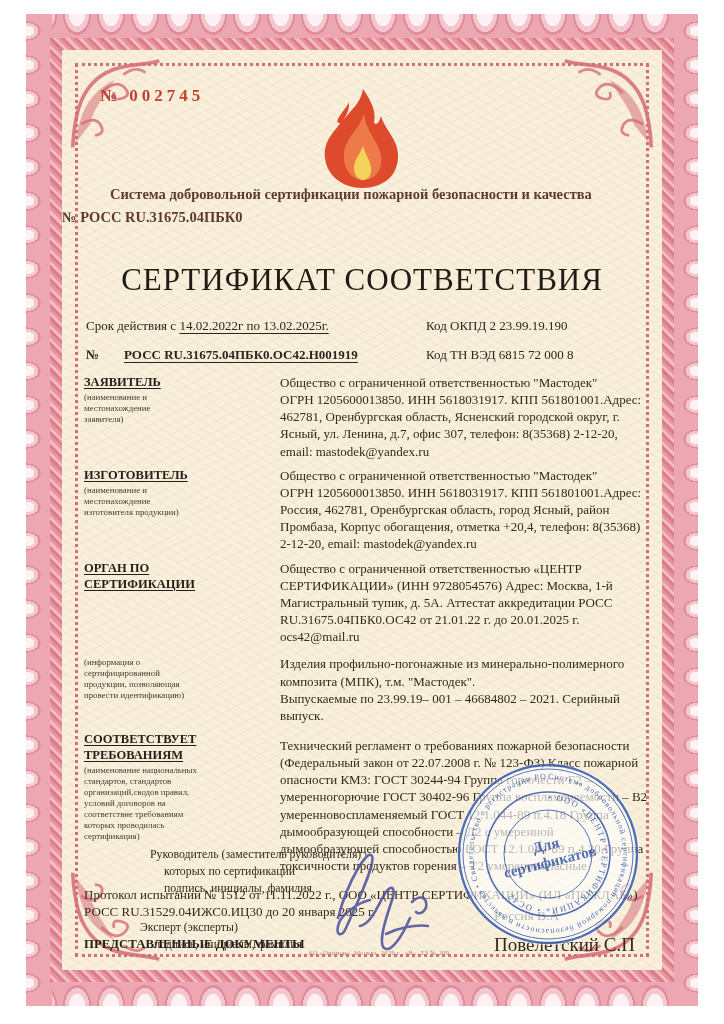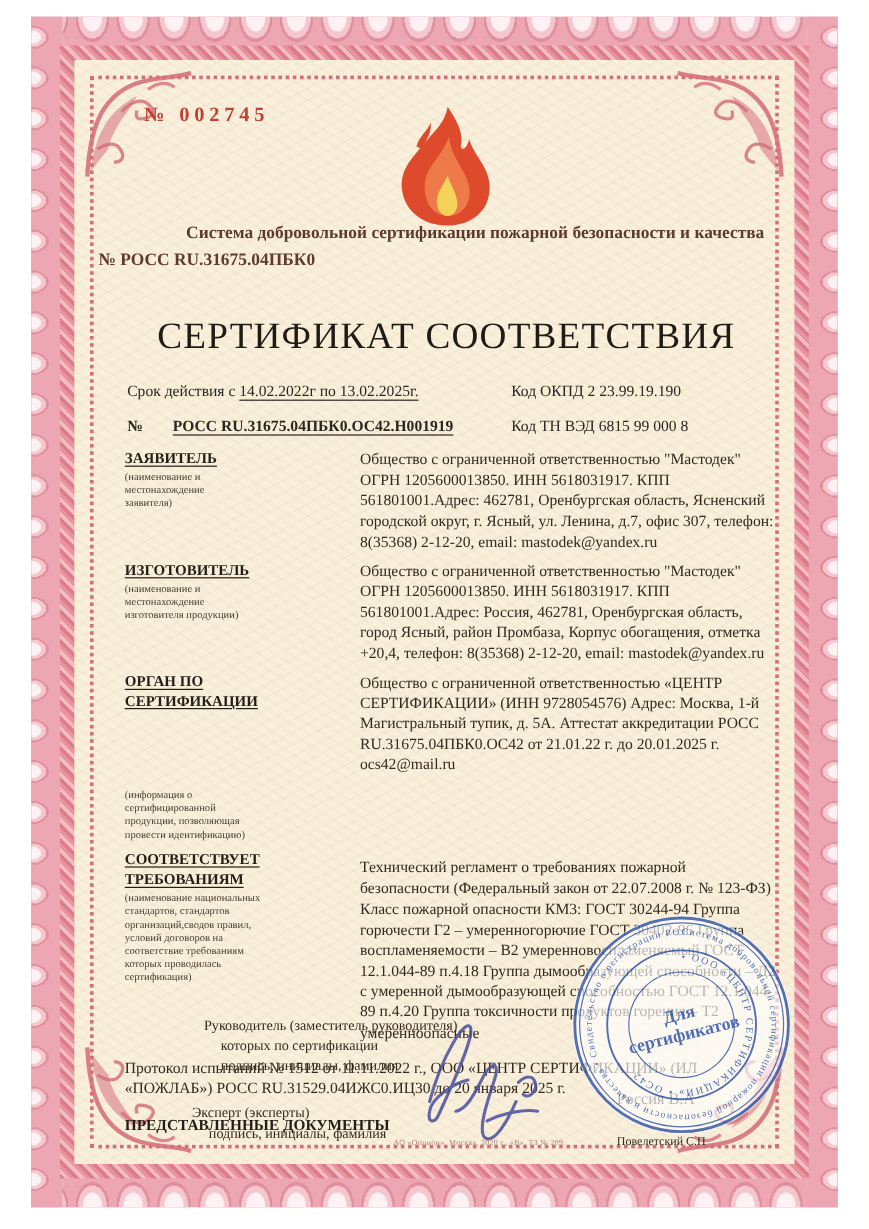--- a/index.html
+++ b/index.html
@@ -35,27 +35,27 @@
 
   .inner-frame { position:absolute; inset:13px; border:3px dotted #cd5a66; opacity:.85; }
 
   .flourish { position:absolute; width:92px; height:92px; z-index:4; color:#d5717d; }
   .fl-tl { top:8px; left:8px; }
   .fl-tr { top:8px; right:8px; transform:scaleX(-1); }
   .fl-bl { bottom:8px; left:8px; transform:scaleY(-1); }
   .fl-br { bottom:8px; right:8px; transform:scale(-1,-1); }
 
   
-  .content { position:absolute; inset:0; z-index:5; color:#3a332a;margin-left:20px; }
+  .content { position:absolute; inset:0; z-index:5; color:#3a332a; }
 
   .doc-number { position:absolute; left:38px; top:36px; font-size:17px; letter-spacing:4px; color:#c04031; font-weight:bold; }
 
   .flame-wrap { position:absolute; left:50%; top:38px; transform:translateX(-50%); width:90px; height:102px; }
 
-  .sys-line1 { position:absolute; top:136px; left:0; right:0; text-align:center; font-weight:bold; font-size:14.5px; color:#5d3a2d;padding-left:48px; }
+  .sys-line1 { position:absolute; top:136px; left:0; right:0; text-align:left; font-weight:bold; font-size:14.5px; color:#5d3a2d;padding-left:48px; }
   .sys-line2 { position:absolute; top:159px; left:0; right:0; text-align:left; font-weight:bold; font-size:14.5px; color:#5d3a2d; }
 
   .title { position:absolute; top:212px; left:0; right:0; text-align:center; font-weight:normal; font-size:31px; letter-spacing:1px; color:#211b15; }
 
   .meta { position:absolute; top:268px; left:24px; right:14px; font-size:13px; color:#2c2620; }
   .meta-row { display:flex; margin-bottom:13px; }
   .meta-left { flex:1; }
   .meta-right { width:222px; }
   .u { text-decoration:underline; text-underline-offset:3px; }
   .b { font-weight:bold; }
@@ -73,21 +73,21 @@
   .sec-complies .sec-text { padding-top:6px; }
   .sec-tests { margin-top:12px; }
 
   .presented { margin-top:16px; font-weight:bold; font-size:12.8px; color:#241e18; }
 
   .sig-area { position:absolute; top:796px; left:30px; right:14px; font-size:11.8px; color:#33291f; }
   .sig-labels-head { margin-left:58px; line-height:1.45; }
   .sig-ind { margin-left:14px; }
   .sig-labels-expert { margin-left:48px; margin-top:22px; line-height:1.45; }
   .sig-name-head { position:absolute; left:402px; top:62px; font-size:13.5px; }
-  .sig-name-expert { position:absolute; left:402px; top:100px; font-size:10px; }
+  .sig-name-expert { position:absolute; left:402px; top:88px; font-size:19px; }
 
   .signature-ink { position:absolute; left:228px; top:-6px; width:130px; height:130px; z-index:6; }
 
   .stamp { position:absolute; left:392px; top:710px; width:188px; height:188px; z-index:7; opacity:.88; }
 
   .fine-print { position:absolute; left:246px; bottom:14px; font-size:6.5px; color:#ad8172; letter-spacing:.3px; }
 </style>
 </head>
 <body>
 
@@ -151,21 +151,21 @@
         <div class="meta-row">
           <div class="meta-left">
             <span>Срок действия с </span><span class="u">14.02.2022г по 13.02.2025г.</span>
           </div>
           <div class="meta-right">Код ОКПД 2  23.99.19.190</div>
         </div>
         <div class="meta-row">
           <div class="meta-left">
             <span class="reg-sign">№</span><span class="u b">РОСС RU.31675.04ПБК0.ОС42.Н001919</span>
           </div>
-          <div class="meta-right">Код ТН ВЭД 6815 99 000 8</div>
+          <div class="meta-right">Код ТН ВЭД 6815 72 000 8</div>
         </div>
       </div>
 
       <div class="sections">
 
         <div class="sec">
           <div class="sec-label-col">
             <div class="sec-label">ЗАЯВИТЕЛЬ</div>
             <div class="sec-sublabel">(наименование и
 местонахождение
@@ -194,20 +194,22 @@
           <div class="sec-text">Общество с ограниченной ответственностью «ЦЕНТР СЕРТИФИКАЦИИ» (ИНН 9728054576) Адрес: Москва, 1-й Магистральный тупик, д. 5А. Аттестат аккредитации РОСС RU.31675.04ПБК0.ОС42 от 21.01.22 г. до 20.01.2025 г. ocs42@mail.ru</div>
         </div>
 
         <div class="sec sec-confirms">
           <div class="sec-label-col">
             <div class="sec-sublabel">(информация о
 сертифицированной
 продукции, позволяющая
 провести идентификацию)</div>
           </div>
+          <div class="sec-text">Изделия профильно-погонажные из минерально-полимерного композита (МПК), т.м. "Мастодек".
+Выпускаемые по 23.99.19– 001 – 46684802 – 2021. Серийный выпуск.</div>
         </div>
 
         <div class="sec sec-complies">
           <div class="sec-label-col">
             <div class="sec-label">СООТВЕТСТВУЕТ
 ТРЕБОВАНИЯМ</div>
             <div class="sec-sublabel">(наименование национальных
 стандартов, стандартов
 организаций,сводов правил,
 условий договоров на

